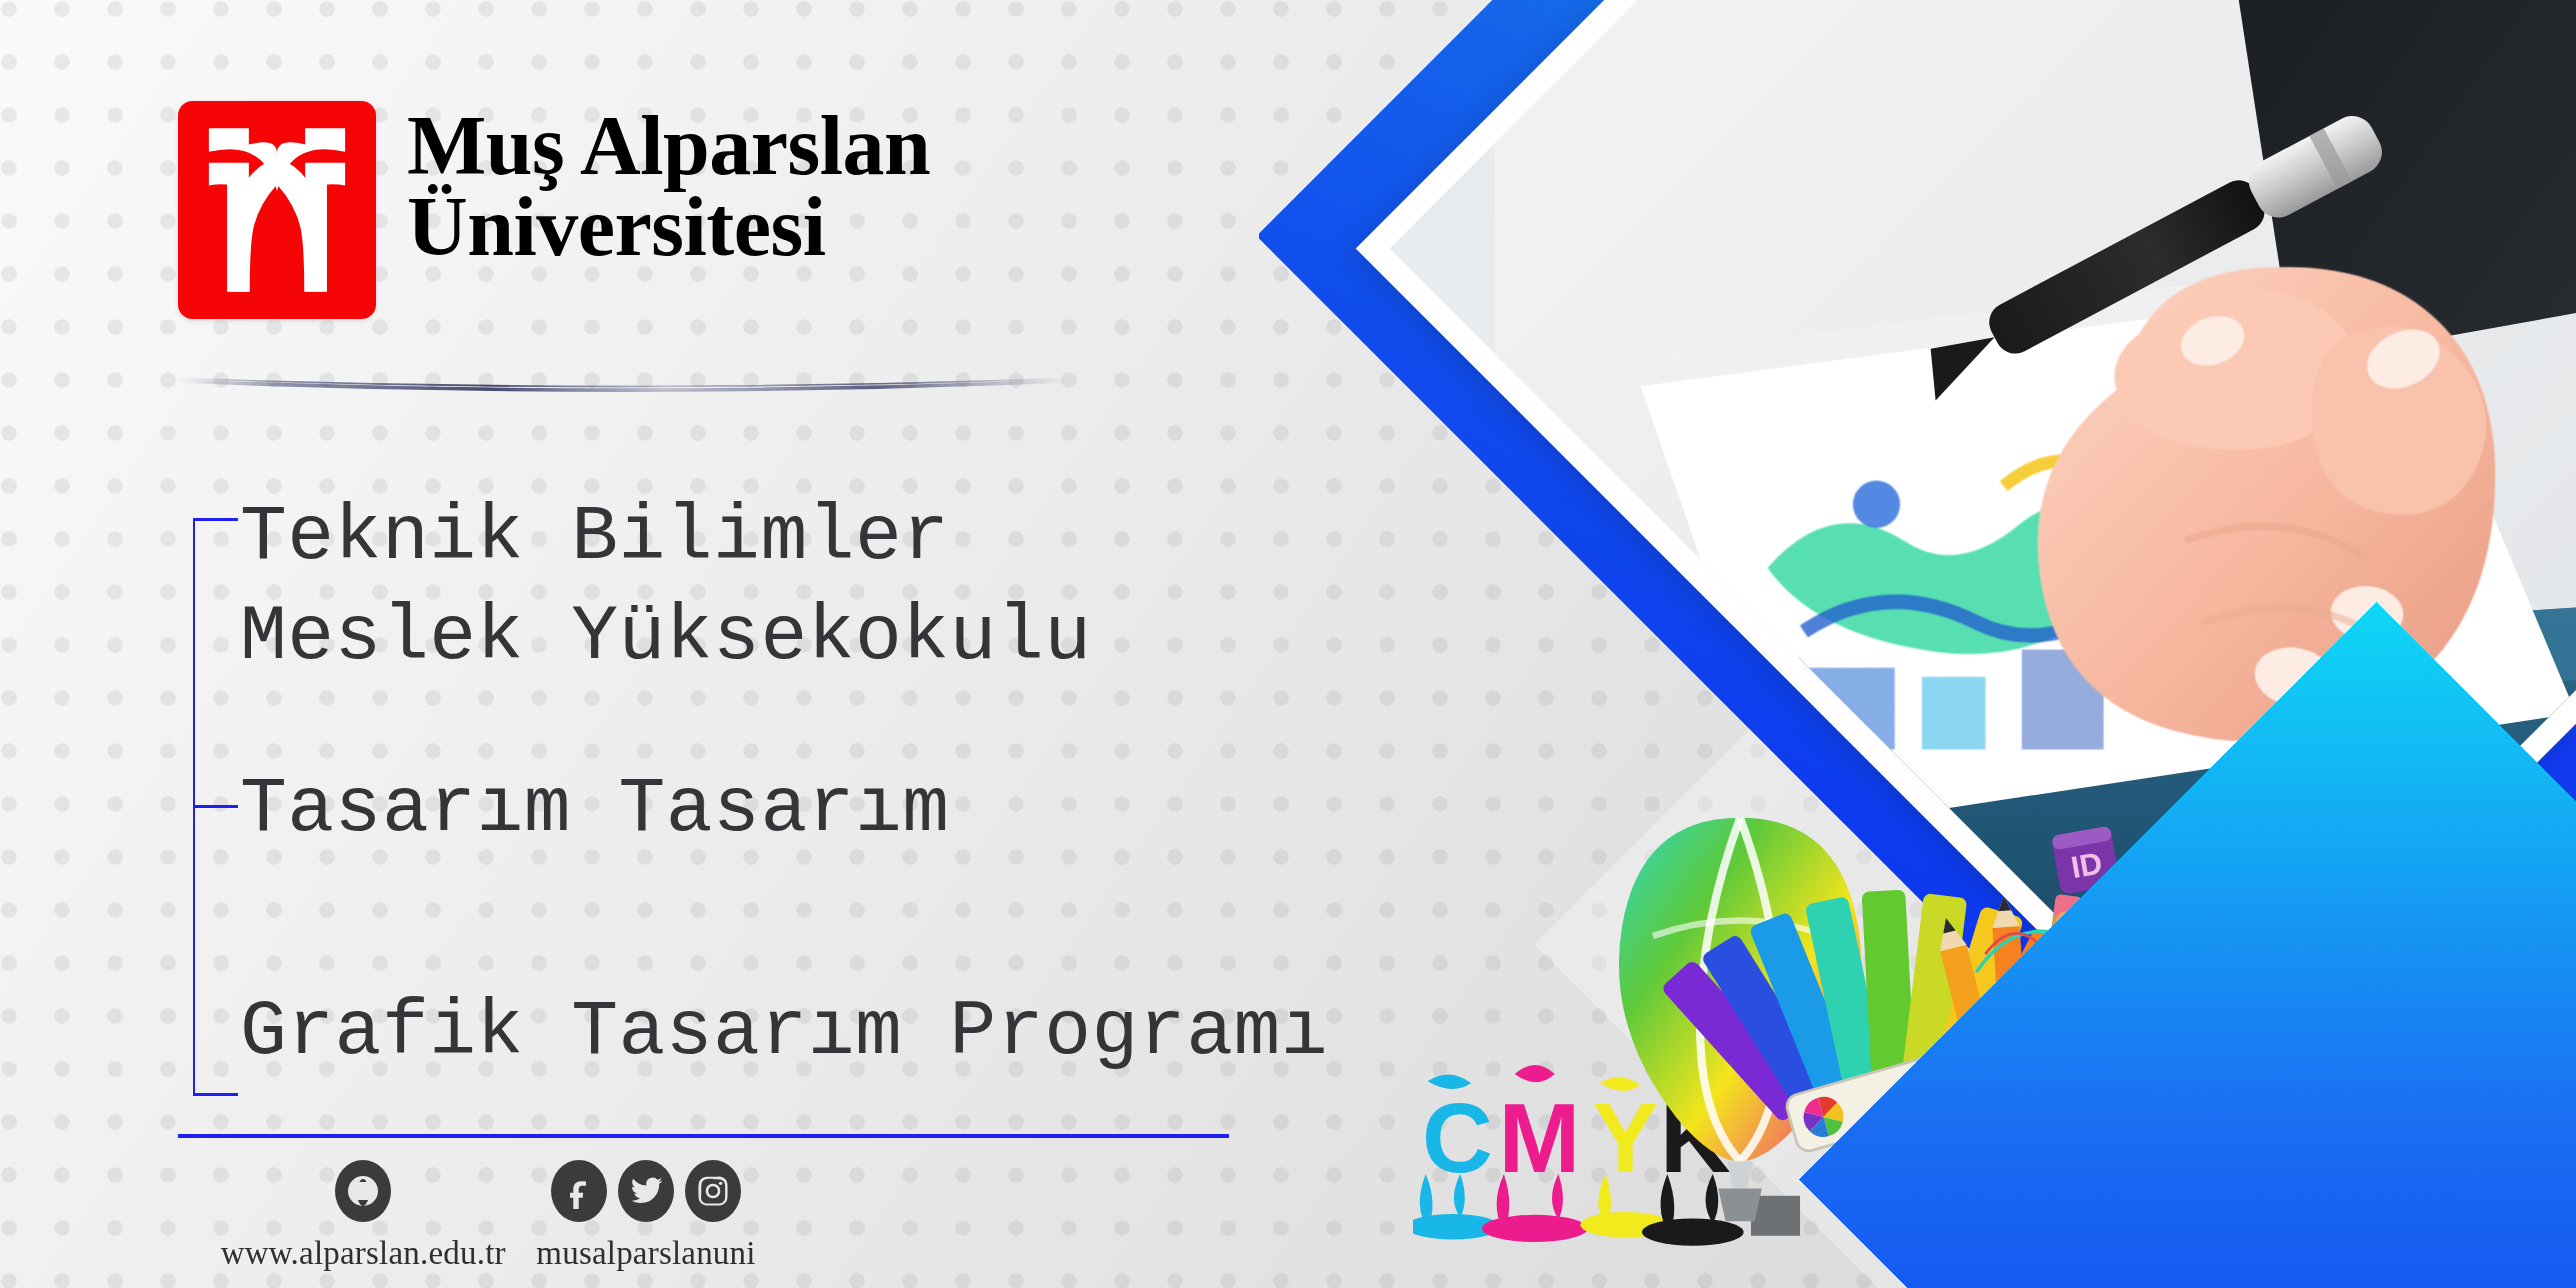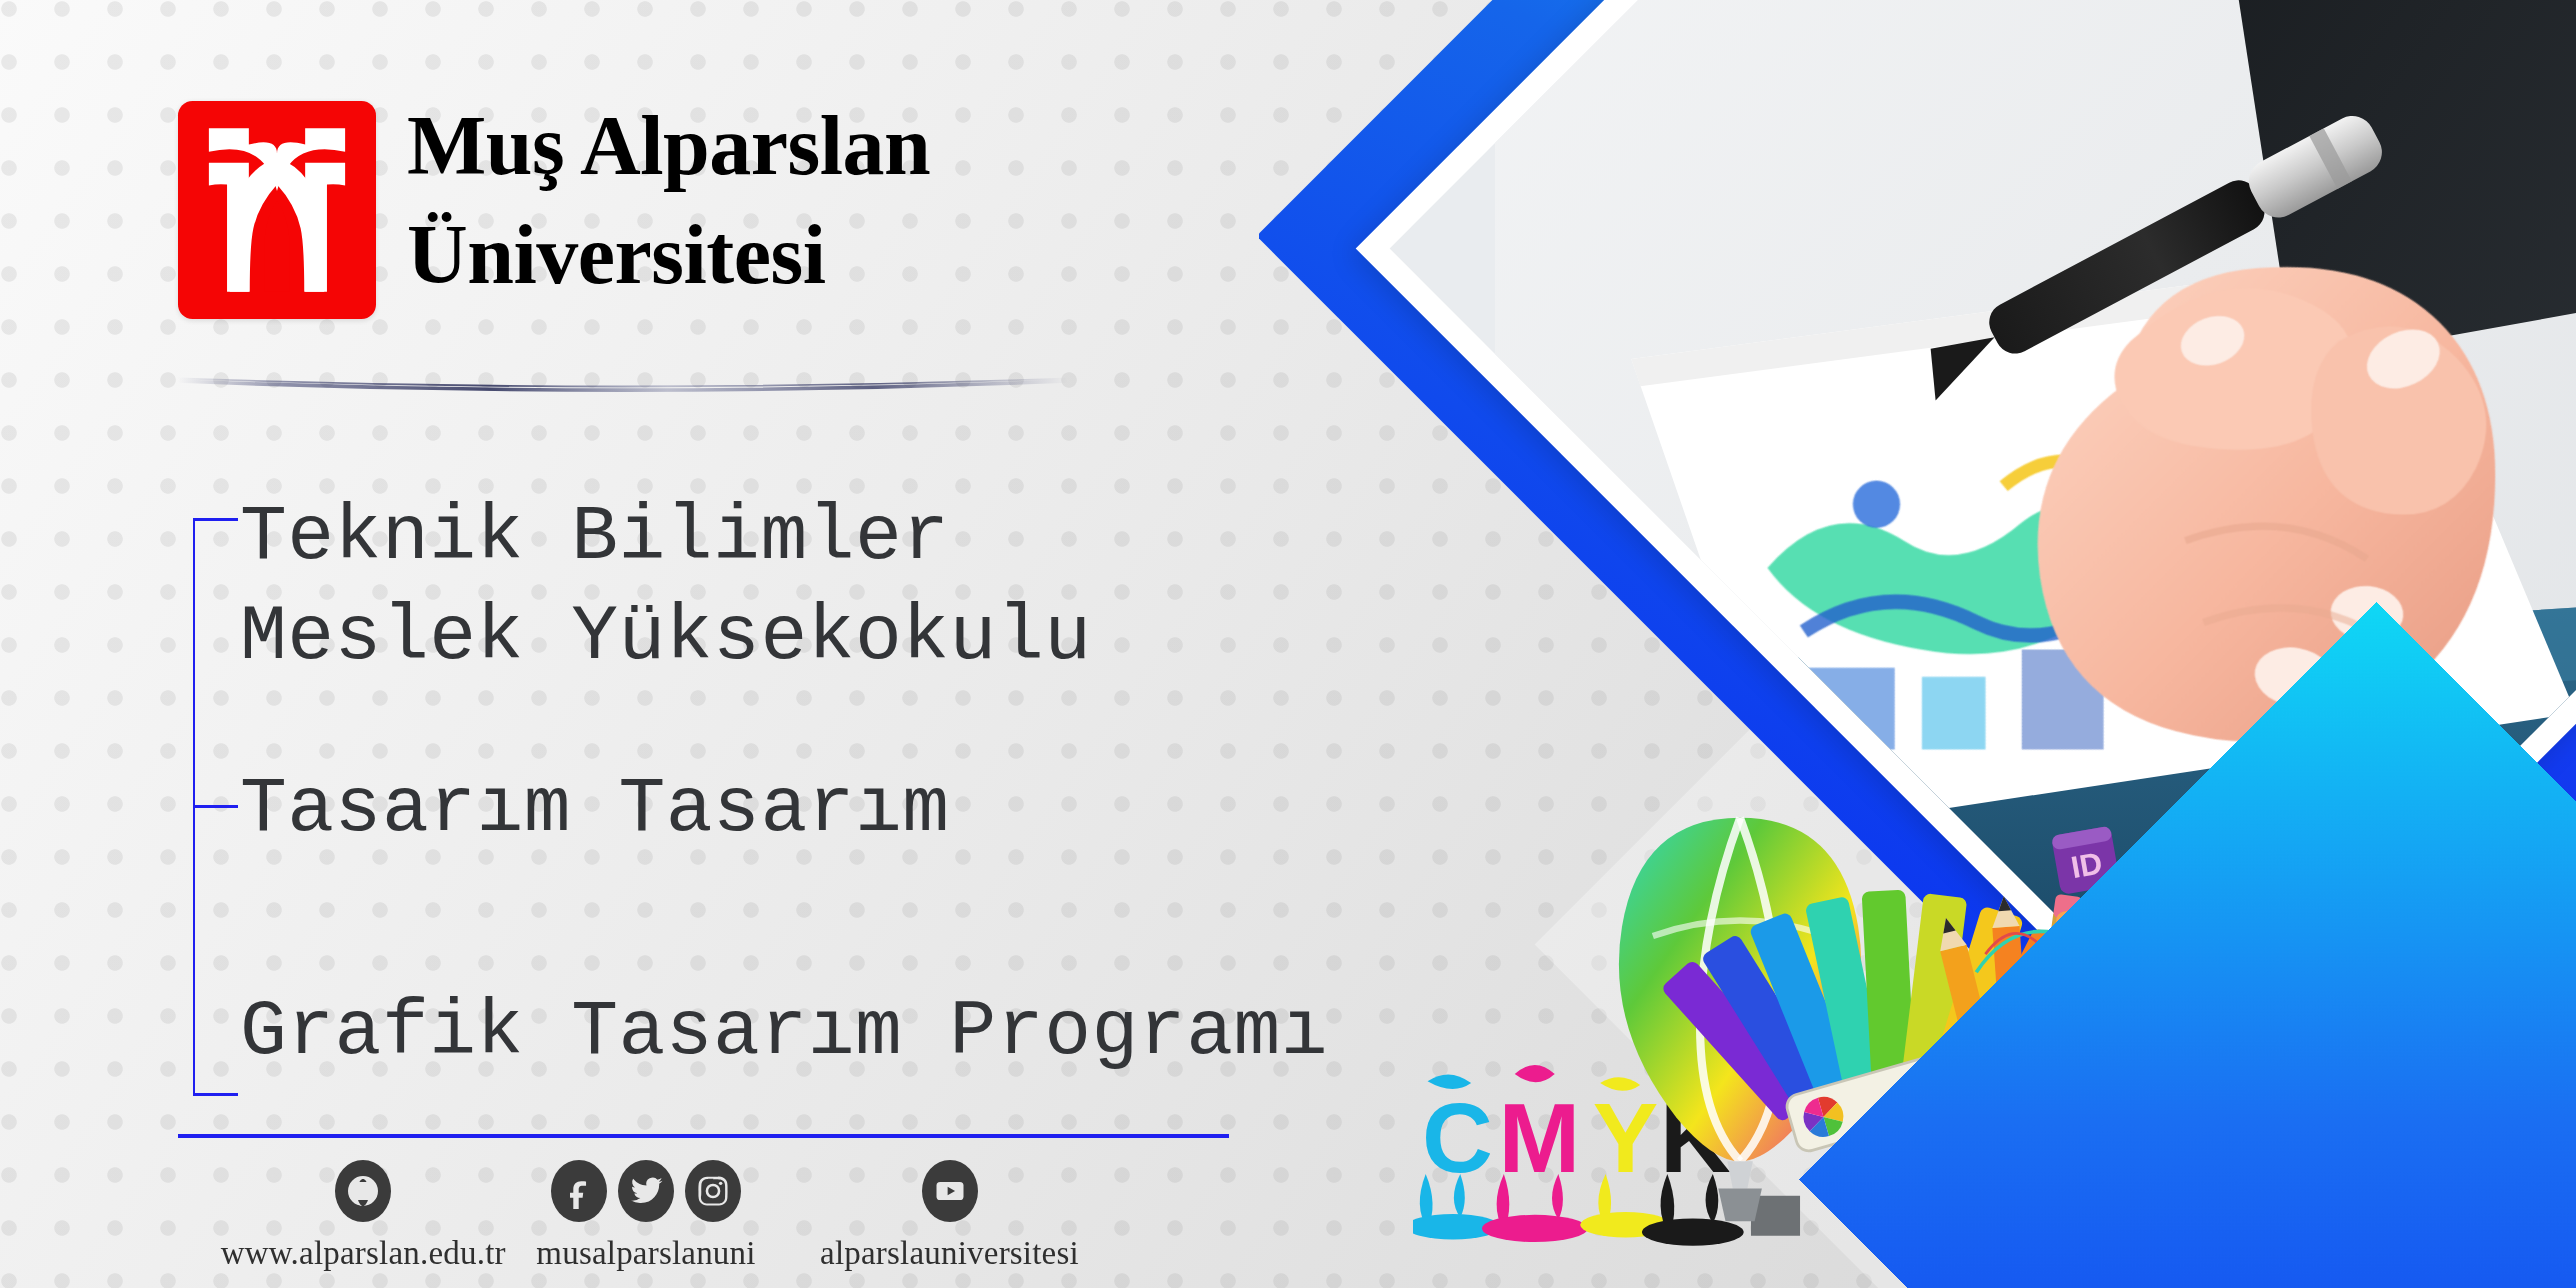--- a/index.html
+++ b/index.html
@@ -49,21 +49,21 @@
   .uni-name {
     font-family:"Liberation Serif", serif;
     font-weight:700;
     font-size:84px;
     line-height:0.97;
     letter-spacing:-0.5px;
     color:#000;
     white-space:nowrap;
     padding-top:3.6px;
   }
-  .uni-name .l2 { display:block;margin-top:28px; }
+  .uni-name .l2 { display:block; }
 
   
   .logo-divider {
     position:absolute; left:178px; top:362px;
     width:890px; height:33px;
     overflow:hidden;
   }
   .logo-divider svg { display:block; }
 
   
@@ -567,28 +567,17 @@
             <svg viewBox="0 0 24 24">
                 <path d="M12 4.2c2.5 0 2.8 0 3.8.06 1 .04 1.5.2 1.9.34.5.18.8.4 1.2.8.4.4.6.7.8 1.2.14.4.3.9.34 1.9.05 1 .06 1.3.06 3.8s0 2.8-.06 3.8c-.04 1-.2 1.5-.34 1.9-.2.5-.4.8-.8 1.2-.4.4-.7.6-1.2.8-.4.14-.9.3-1.9.34-1 .05-1.3.06-3.8.06s-2.8 0-3.8-.06c-1-.04-1.5-.2-1.9-.34-.5-.2-.8-.4-1.2-.8-.4-.4-.6-.7-.8-1.2-.14-.4-.3-.9-.34-1.9C4.2 14.8 4.2 14.5 4.2 12s0-2.8.06-3.8c.04-1 .2-1.5.34-1.9.2-.5.4-.8.8-1.2.4-.4.7-.6 1.2-.8.4-.14.9-.3 1.9-.34 1-.05 1.3-.06 3.8-.06M12 2.5c-2.6 0-2.9 0-3.9.06-1 .05-1.8.2-2.4.45-.65.25-1.2.6-1.75 1.15-.55.55-.9 1.1-1.15 1.75-.25.6-.4 1.4-.45 2.4C2.3 9.1 2.3 9.4 2.3 12s0 2.9.06 3.9c.05 1 .2 1.8.45 2.4.25.65.6 1.2 1.15 1.75.55.55 1.1.9 1.75 1.15.6.25 1.4.4 2.4.45 1 .06 1.3.06 3.9.06s2.9 0 3.9-.06c1-.05 1.8-.2 2.4-.45.65-.25 1.2-.6 1.75-1.15.55-.55.9-1.1 1.15-1.75.25-.6.4-1.4.45-2.4.06-1 .06-1.3.06-3.9s0-2.9-.06-3.9c-.05-1-.2-1.8-.45-2.4-.25-.65-.6-1.2-1.15-1.75-.55-.55-1.1-.9-1.75-1.15-.6-.25-1.4-.4-2.4-.45C14.9 2.5 14.6 2.5 12 2.5z"></path>
                 <path d="M12 7.1A4.9 4.9 0 1 0 12 16.9 4.9 4.9 0 0 0 12 7.1zm0 8.1A3.2 3.2 0 1 1 12 8.8a3.2 3.2 0 0 1 0 6.4z"></path>
                 <circle cx="17.1" cy="6.9" r="1.15"></circle>
               </svg>
           </span>
         </div>
         <div class="flabel">musalparslanuni</div>
       </div>
 
-      <div class="fgroup fg3">
-        <div class="ficons">
-          <span class="ficon">
-            <svg viewBox="0 0 24 24">
-                <rect x="3" y="6" width="18" height="12" rx="2.4" fill="#e8e8e8"></rect>
-                <path d="M10.4 9.2l5 2.8-5 2.8z" fill="#3b3b3b"></path>
-              </svg>
-          </span>
-        </div>
-        <div class="flabel">alparslauniversitesi</div>
-      </div>
 
     </div>
   </div>
 </div>
 
 
 </body></html>

